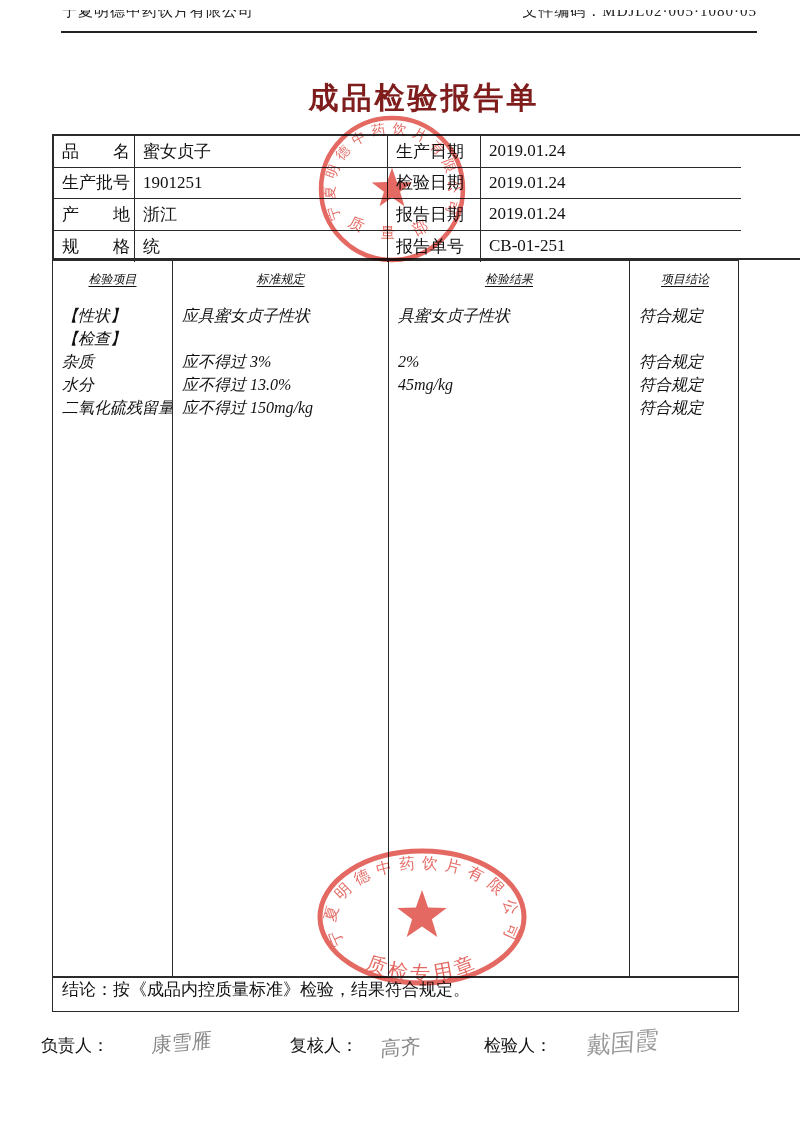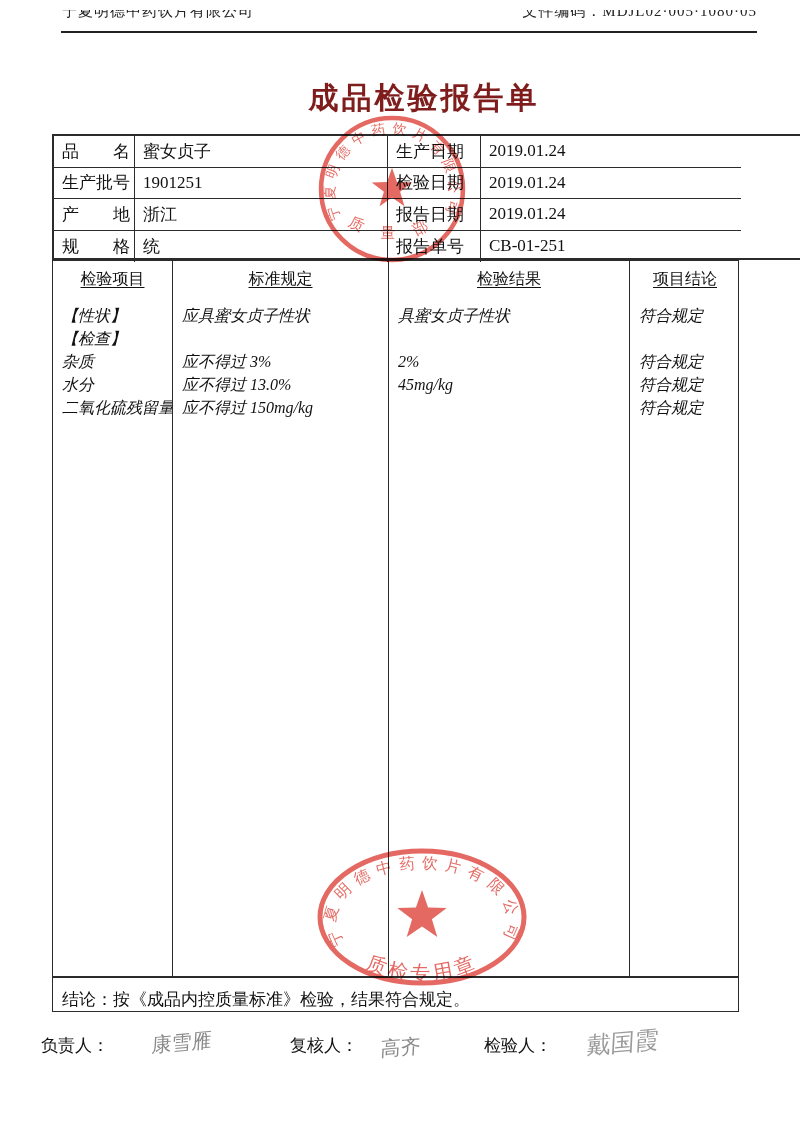--- a/index.html
+++ b/index.html
@@ -28,27 +28,27 @@
   .info-table .last-row{border-bottom:none;}
   
   .main-table{
     position:absolute;left:28px;top:260px;width:687px;height:717px;
     display:grid;grid-template-columns:120px 216px 241px 110px;
     border:1.5px solid #2b2b2b;box-sizing:border-box;font-size:16px;
   }
   .mt-col{border-right:1px solid #2b2b2b;box-sizing:border-box;position:relative;}
   .mt-col:last-child{border-right:none;}
   .mt-head{height:37px;display:flex;align-items:center;justify-content:center;
-    text-decoration:underline;text-underline-offset:3px;font-size:16px;}
+    text-decoration:underline;text-underline-offset:3px;font-size:12px;font-style:italic;}
   .mt-body{padding-top:6px;}
   .mt-line{height:23px;line-height:23px;padding:0 9px;white-space:nowrap;overflow:hidden;font-style:italic;}
   
   .conclusion-box{
     position:absolute;left:28px;top:977px;width:687px;height:35px;box-sizing:border-box;
-    border:1.5px solid #2b2b2b;display:flex;align-items:flex-end;padding:0 9px;font-size:17px;
+    border:1.5px solid #2b2b2b;display:flex;align-items:flex-start;padding:0 9px;font-size:17px;
   }
   
   .sig-row{position:absolute;left:0;top:1028px;width:800px;height:46px;font-size:17px;}
   .sig-label{position:absolute;top:6px;white-space:nowrap;}
   .lbl-resp{left:17px;} .lbl-rev{left:266px;} .lbl-insp{left:460px;}
   .sig-name{position:absolute;color:#8a8a8a;font-size:20px;white-space:nowrap;
     transform:rotate(-5deg) skewX(-8deg);transform-origin:left bottom;}
   .name-resp{left:127px;top:4px;} .name-rev{left:356px;top:8px;}
   .name-insp{left:562px;top:2px;font-size:24px;color:#9a9a9a;}
   

